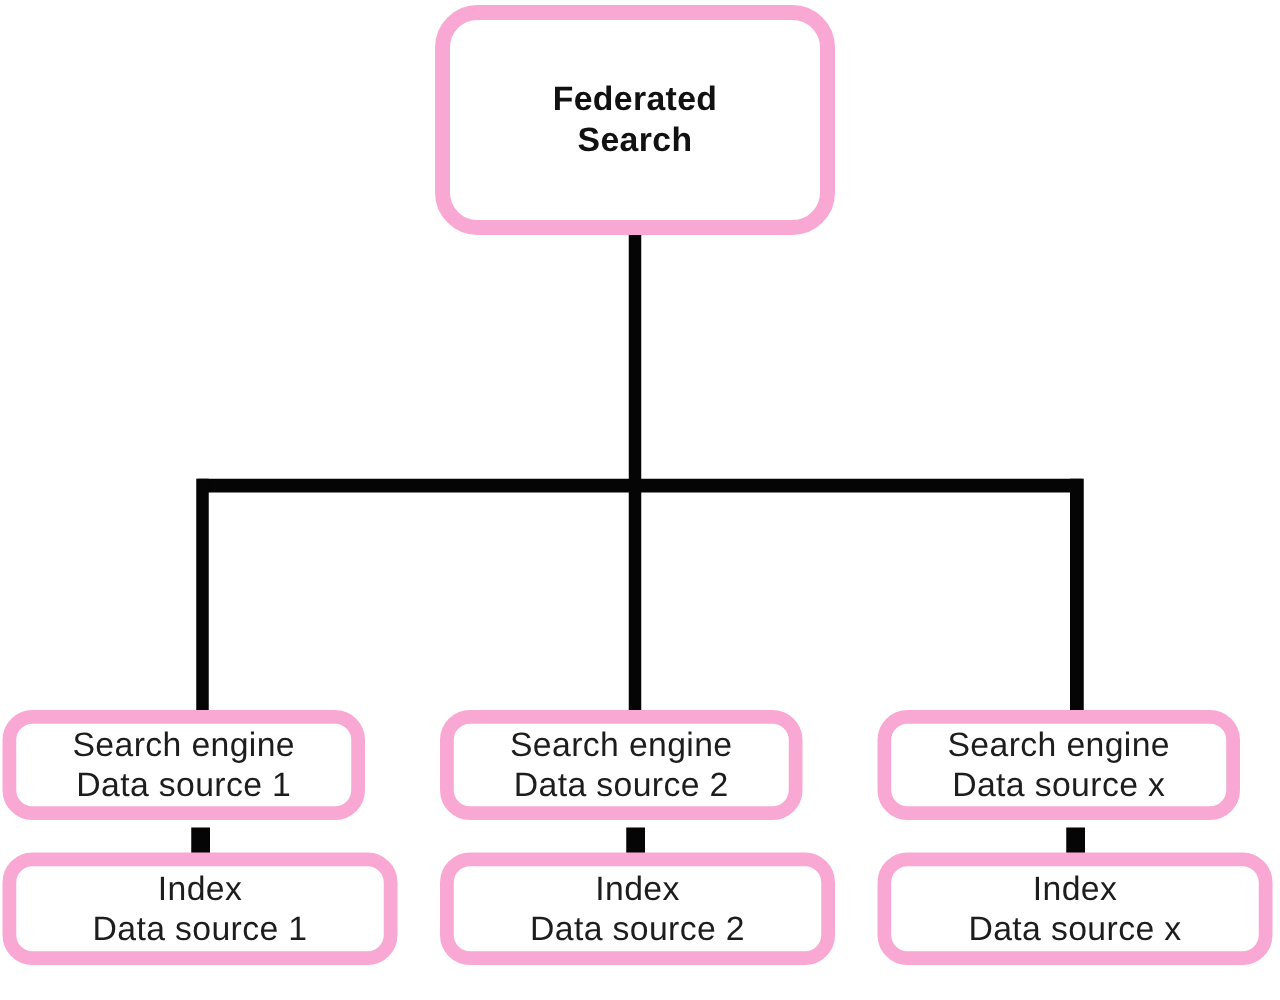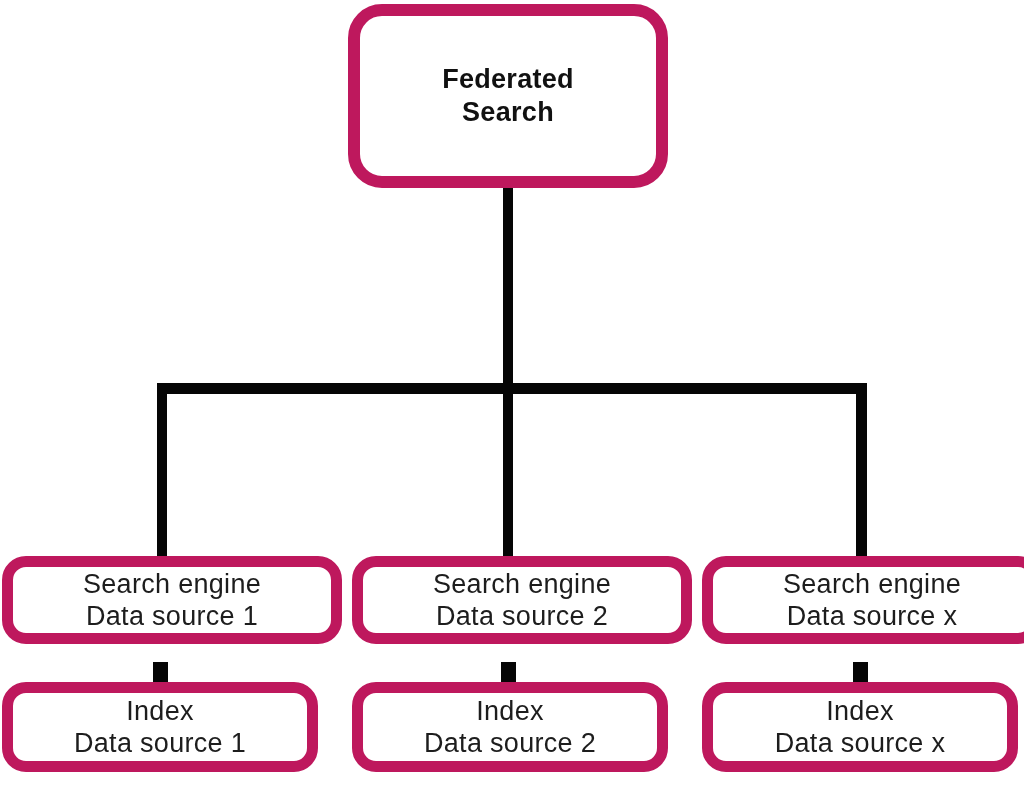--- a/index.html
+++ b/index.html
@@ -31,21 +31,21 @@
   .link-line    { top: 662px; width: 15px; height: 48px; }
   #link-1 { left: 153px; }
   #link-2 { left: 501px; }
   #link-3 { left: 853px; }
 
   
   .node {
     position: absolute;
     box-sizing: border-box;
     background: #ffffff;
-    border: 11px solid #be185d;
+    border: 11px solid #f9a8d4;
     border-radius: 24px;
     display: flex;
     flex-direction: column;
     align-items: center;
     justify-content: center;
     text-align: center;
     color: #1d1d1d;
     font-size: 27px;
     line-height: 32px;
     z-index: 2;
@@ -55,21 +55,21 @@
     left: 348px; top: 4px;
     width: 320px; height: 184px;
     border-width: 12px;
     border-radius: 34px;
     font-weight: bold;
     font-size: 27px;
     line-height: 33px;
     color: #111111;
   }
   #root-node .label-inner { width: 170px; }
-  .engine-node { top: 556px; width: 340px; height: 88px; }
+  .engine-node { top: 568px; width: 290px; height: 88px; }
   .index-node  { top: 682px; width: 316px; height: 90px; }
   .col-1 { left: 2px; }
   .col-2 { left: 352px; }
   .col-3 { left: 702px; }
   .node .line-text { display: block; }
 </style>
 </head>
 <body>
 
 <div id="canvas">

